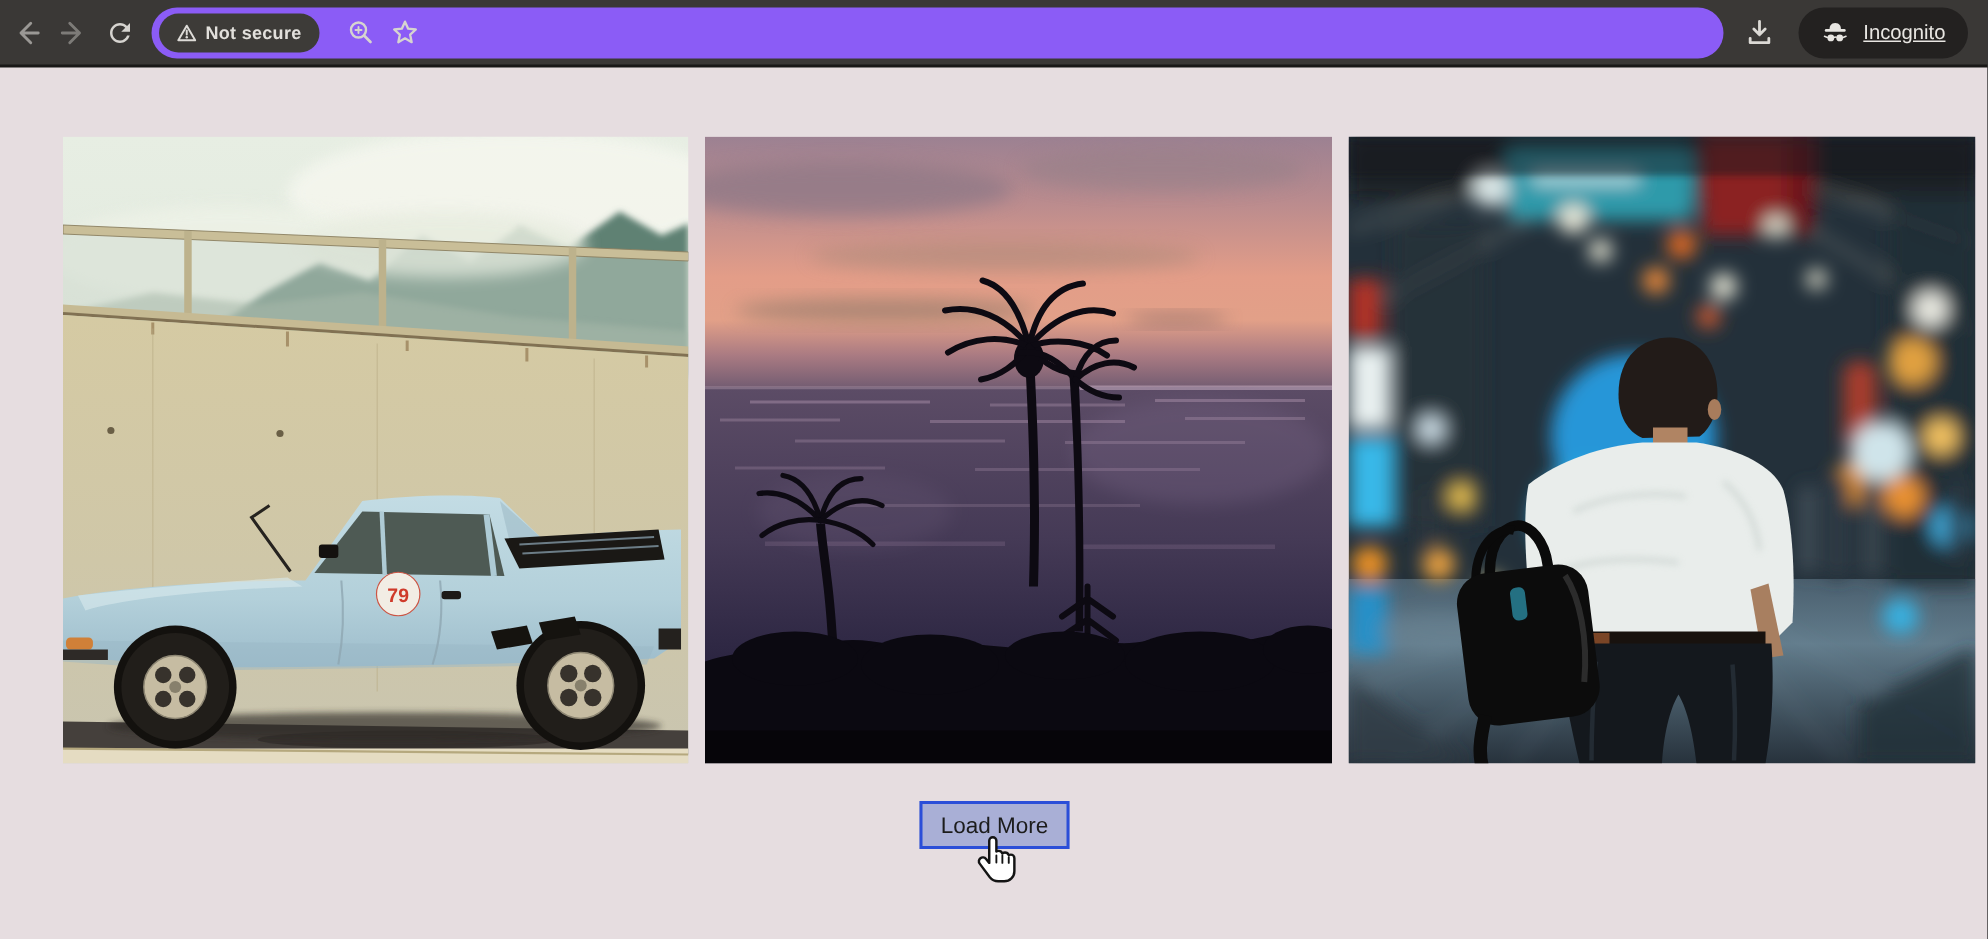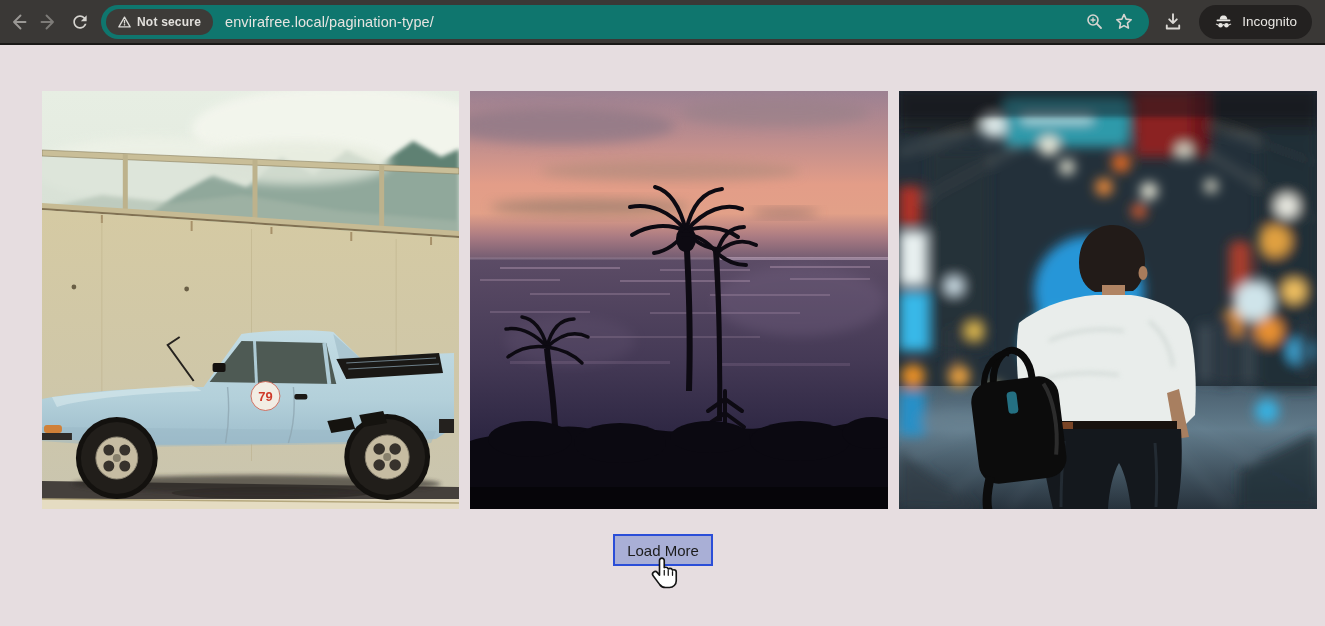--- a/index.html
+++ b/index.html
@@ -5,34 +5,34 @@
   * { margin:0; padding:0; box-sizing:border-box; }
   html,body { width:1325px; height:626px; overflow:hidden; background:#000;
               font-family:"Liberation Sans", sans-serif; }
   .window { position:relative; width:1325px; height:626px; }
 
   
   .toolbar { display:flex; align-items:center; height:45px; background:#3a3836;
              border-bottom:2px solid #191817; padding:0 13px 0 2px; }
   .nav-btn { width:31px; height:31px; border-radius:50%; display:flex;
              align-items:center; justify-content:center; flex:0 0 auto; cursor:pointer; }
-  .addr { flex:1 1 auto; min-width:0; height:34px; margin:0 8px 0 6px; background:#0f766e;
+  .addr { flex:1 1 auto; min-width:0; height:34px; margin:0 8px 0 6px; background:#8b5cf6;
           border-radius:17px; display:flex; align-items:center; padding:0 10px 0 5px; }
   .chip { display:flex; align-items:center; gap:6px; height:26px; padding:0 12px;
           background:#3d3b38; border-radius:13px; margin-right:12px; flex:0 0 auto; }
   .chip-label { font-size:12px; font-weight:700; color:#e2e0dc; letter-spacing:.2px; white-space:nowrap; }
   .url { flex:1 1 auto; min-width:0; font-size:14.5px; color:#e6e4e0; white-space:nowrap;
          overflow:hidden; letter-spacing:.1px; }
   .bar-icon-btn { width:30px; height:30px; display:flex; align-items:center;
                   justify-content:center; border-radius:50%; flex:0 0 auto; cursor:pointer; }
   .dl-btn { width:32px; height:32px; display:flex; align-items:center; justify-content:center;
             border-radius:50%; flex:0 0 auto; margin-right:10px; cursor:pointer; }
   .incog { display:flex; align-items:center; gap:9px; height:34px; padding:0 15px;
            background:#232120; border-radius:17px; flex:0 0 auto; }
-  .incog-label { font-size:13.5px; color:#e8e6e2; white-space:nowrap; }
+  .incog-label { font-size:13.5px; color:#e8e6e2; white-space:nowrap;text-decoration:underline; }
 
   
   .viewport { position:absolute; left:0; top:45px; width:1325px; height:581px;
               background:#e6dde0; overflow:hidden; }
   .gallery-item { position:absolute; top:46px; height:418px; overflow:hidden; cursor:pointer;margin-left:16px; }
   .gi-1 { left:26px;  width:417px; }
   .gi-2 { left:454px; width:418px; }
   .gi-3 { left:883px; width:418px; }
   .gallery-item svg { display:block; width:100%; height:100%; }
 
@@ -69,21 +69,20 @@
 
     <div class="addr">
       <div class="chip">
         <svg width="13" height="12" viewBox="0 0 12 11">
           <path d="M6 1 L11.2 10 H0.8 Z" stroke="#dddbd7" stroke-width="1.2" fill="none" stroke-linejoin="round"></path>
           <path d="M6 4 v2.4" stroke="#dddbd7" stroke-width="1.2" stroke-linecap="round"></path>
           <circle cx="6" cy="8.1" r="0.75" fill="#dddbd7"></circle>
         </svg>
         <span class="chip-label">Not secure</span>
       </div>
-      <span class="url">envirafree.local/pagination-type/</span>
       <div class="bar-icon-btn">
         <svg width="19" height="19" viewBox="0 0 19 19">
           <circle cx="8" cy="8" r="5" stroke="#d6d4d0" stroke-width="1.6" fill="none"></circle>
           <path d="M11.7 11.7 L16 16" stroke="#d6d4d0" stroke-width="1.8" stroke-linecap="round"></path>
           <path d="M8 6 v4 M6 8 h4" stroke="#d6d4d0" stroke-width="1.3" stroke-linecap="round"></path>
         </svg>
       </div>
       <div class="bar-icon-btn">
         <svg width="20" height="20" viewBox="0 0 18 18">
           <path d="M9 2.2 L10.9 6.4 L15.5 6.9 L12.1 10 L13 14.5 L9 12.2 L5 14.5 L5.9 10 L2.5 6.9 L7.1 6.4 Z" stroke="#d6d4d0" stroke-width="1.4" fill="none" stroke-linejoin="round"></path>

